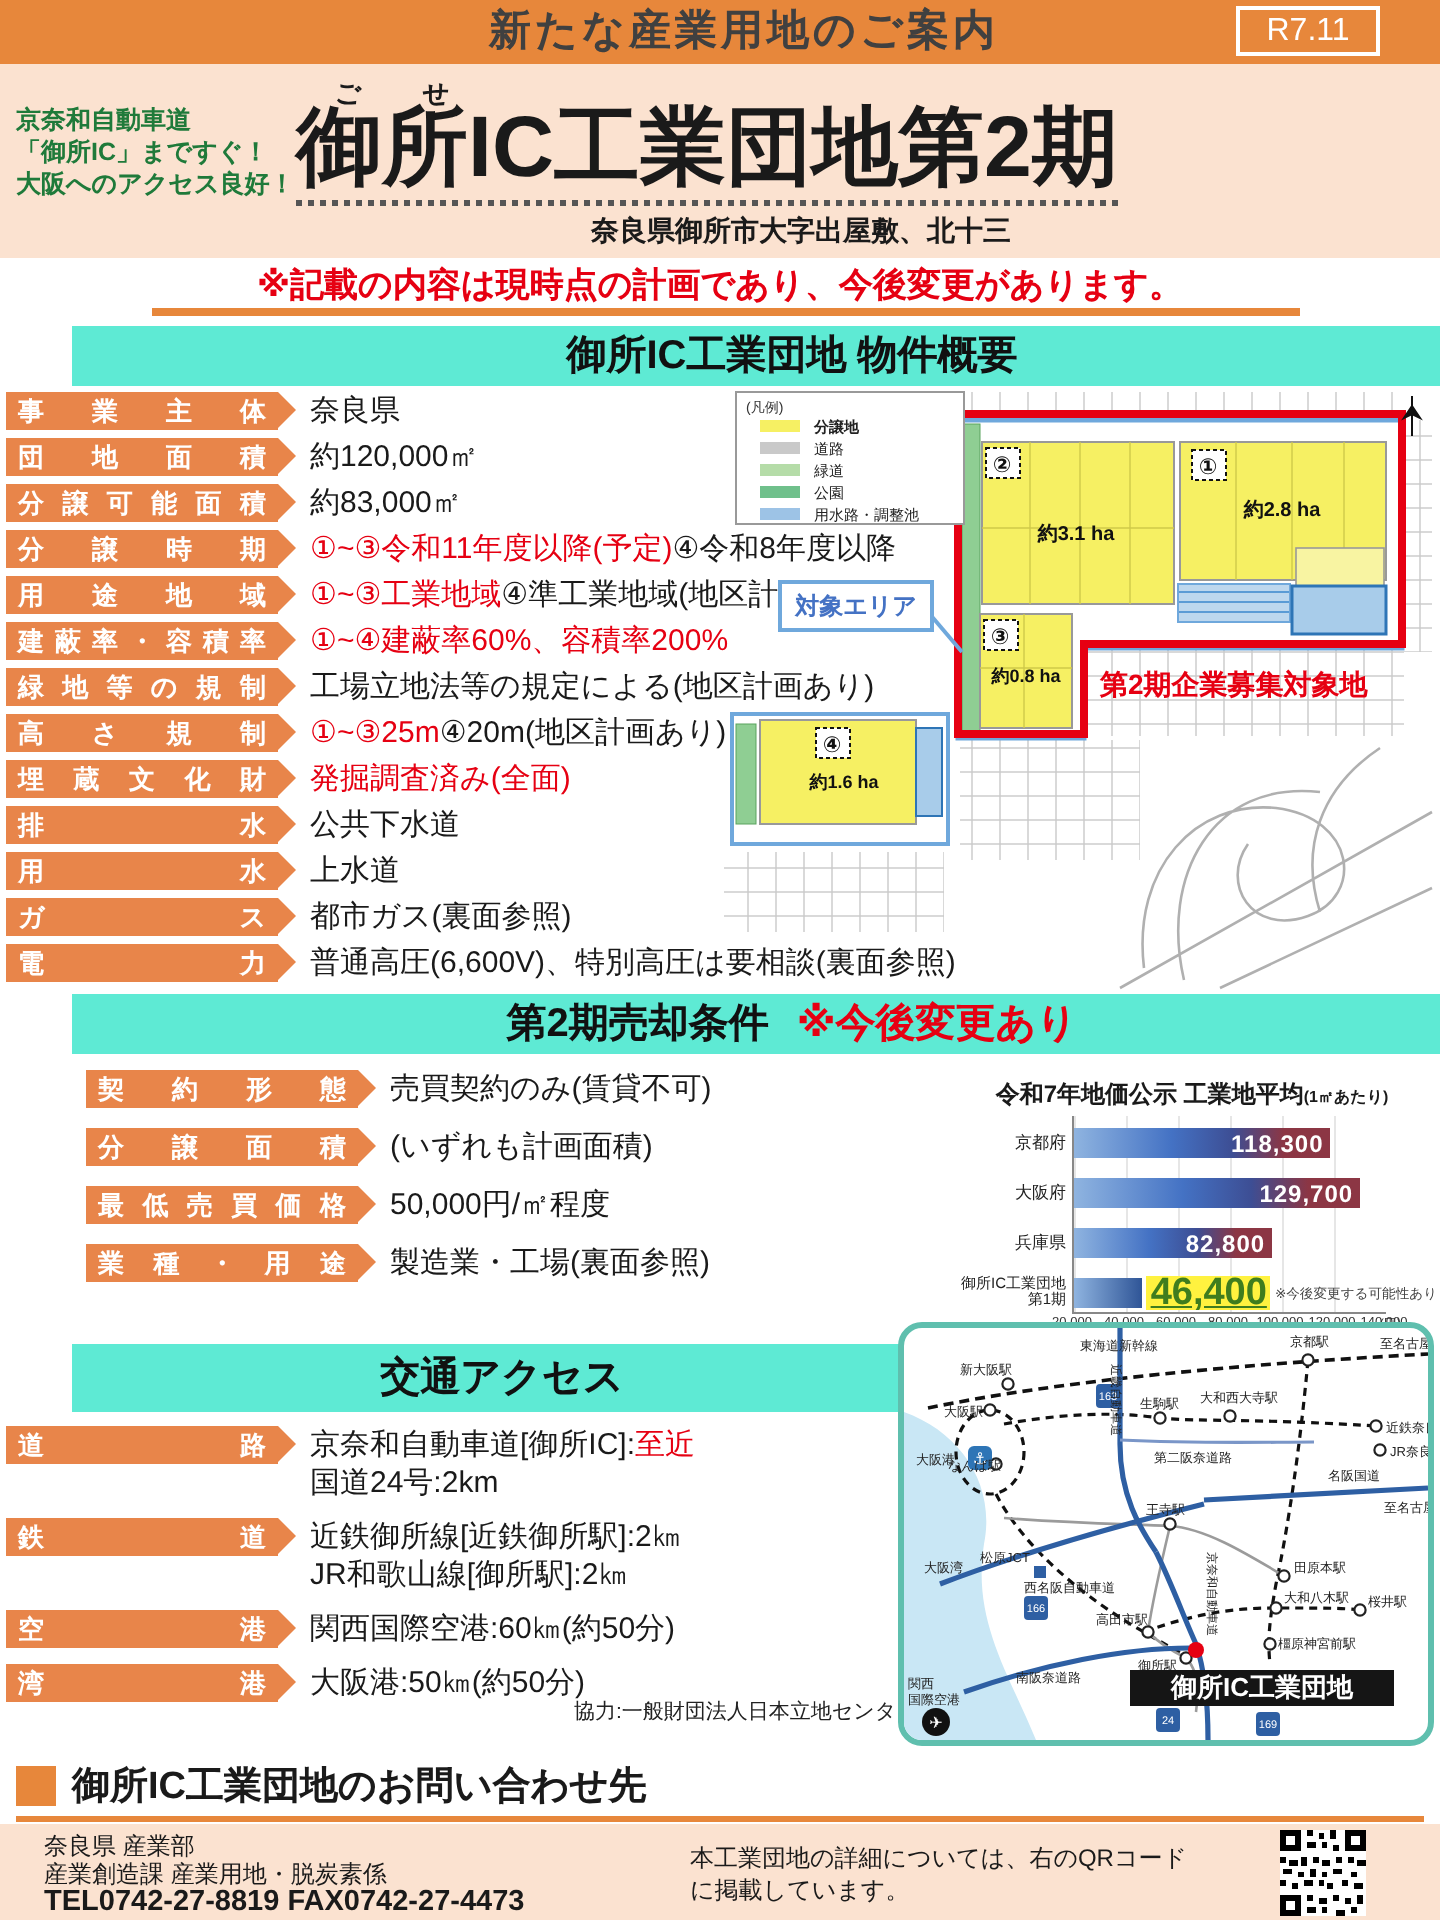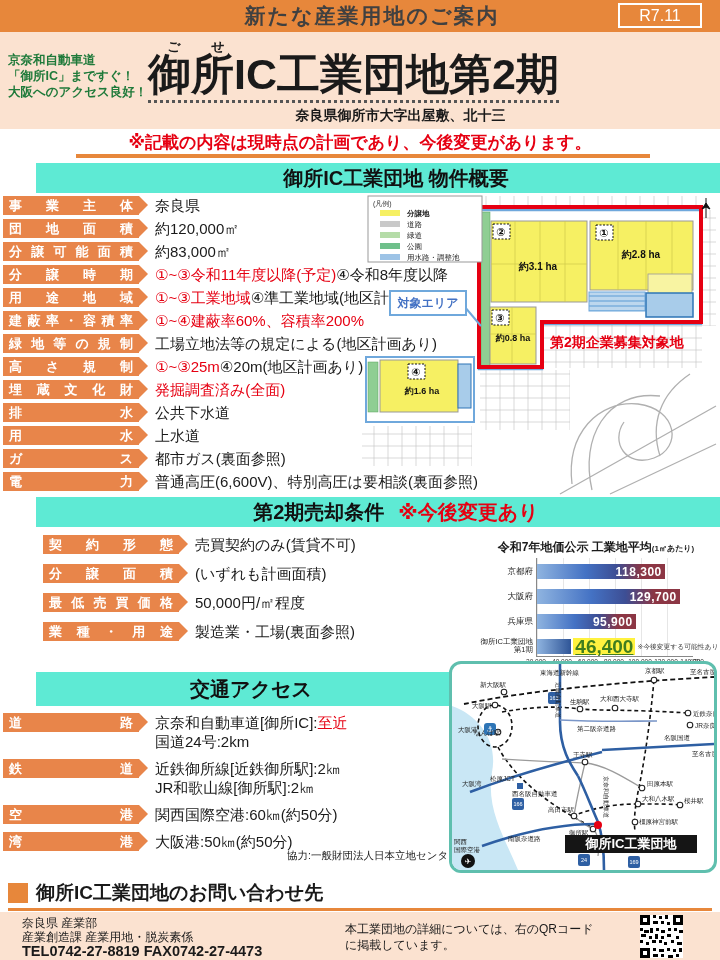--- a/index.html
+++ b/index.html
@@ -2,21 +2,21 @@
 <html><head>
 <meta charset="utf-8">
 <style>
   html,body{margin:0;padding:0;background:#eee;}
   #page{position:relative;width:720px;height:960px;margin:0 auto;background:#fff;overflow:hidden;
         font-family:"Liberation Sans","DejaVu Sans",sans-serif;color:#1a1a1a;}
   .abs{position:absolute;}
   
   #topbar{left:0;top:0;width:720px;height:32px;background:#E7873B;}
   #topbar .t{width:100%;text-align:center;line-height:32px;color:#404040;font-size:21px;font-weight:bold;letter-spacing:2px;padding-left:12px;}
-  #badge{left:618px;top:3px;width:84px;height:25px;border:2px solid #fff;box-sizing:border-box;
+  #badge{left:618px;top:3px;width:72px;height:25px;border:2px solid #fff;box-sizing:border-box;
          color:#fff;font-size:16px;text-align:center;line-height:21px;}
   
   #hero{left:0;top:32px;width:720px;height:97px;background:#FBE2D0;}
   #access{left:8px;top:20px;color:#1F7A3A;font-size:12.5px;font-weight:bold;line-height:16px;white-space:nowrap;}
   #furigana{left:152px;top:6px;width:88px;display:flex;justify-content:space-around;font-size:13px;font-weight:bold;}
   #herotitle{left:148px;top:18px;font-size:43px;font-weight:bold;line-height:1.15;
              border-bottom:3px dotted #555;padding-bottom:1px;white-space:nowrap;}
   #heroaddr{left:148px;top:75px;width:505px;text-align:center;font-size:14px;font-weight:bold;}
   
   #notice{left:0;top:129px;width:720px;height:34px;background:#fff;}
@@ -295,21 +295,21 @@
       </div>
       <div class="crow">
         <div class="clabel">大阪府</div>
         <div class="cbar" style="width: 91.4%; justify-content: flex-end;">
             <span class="cval">129,700</span>
           </div>
       </div>
       <div class="crow">
         <div class="clabel">兵庫県</div>
         <div class="cbar" style="width: 63.2%;">
-            <span class="cval">95,900</span>
+            <span class="cval">82,800</span>
           </div>
       </div>
       <div class="crow f">
         <div class="clabel two"><span>御所IC工業団地</span><br><span>第1期</span></div>
         <div class="cbar b4" style="width: 22%;"></div>
         <span class="bigval">46,400</span>
         <span class="cnote">※今後変更する可能性あり</span>
       </div>
     </div>
     <div class="cticks">

